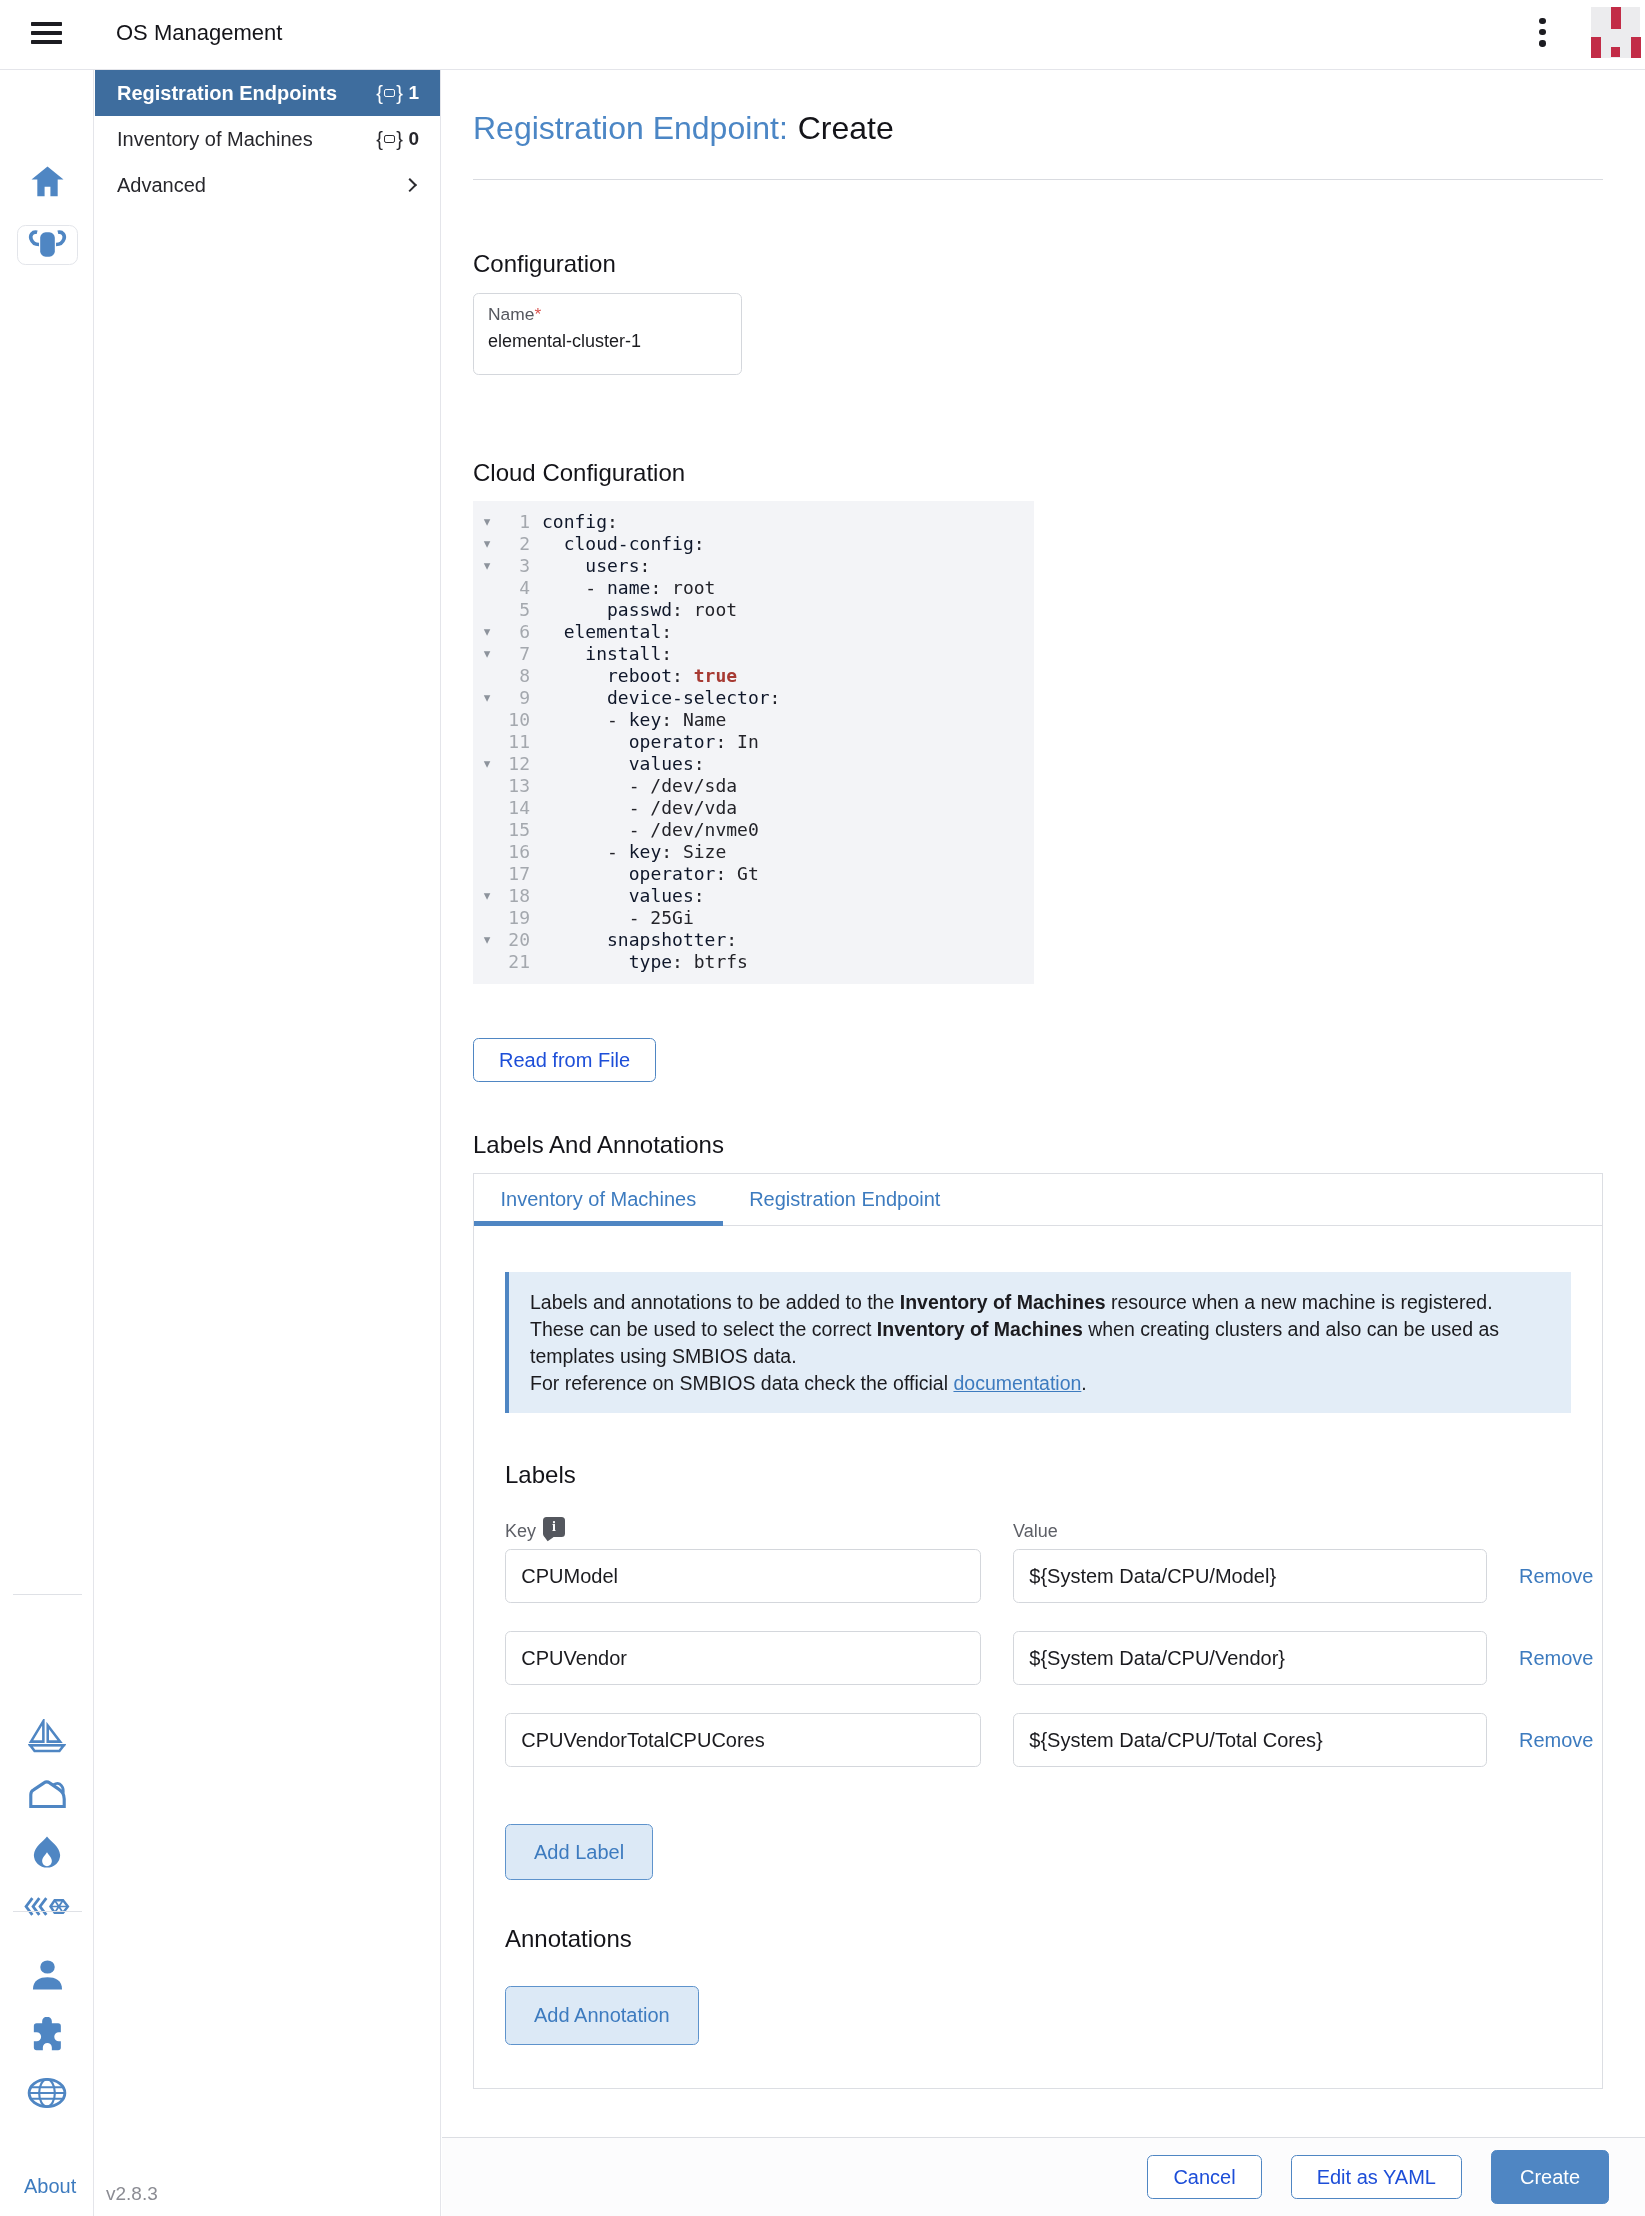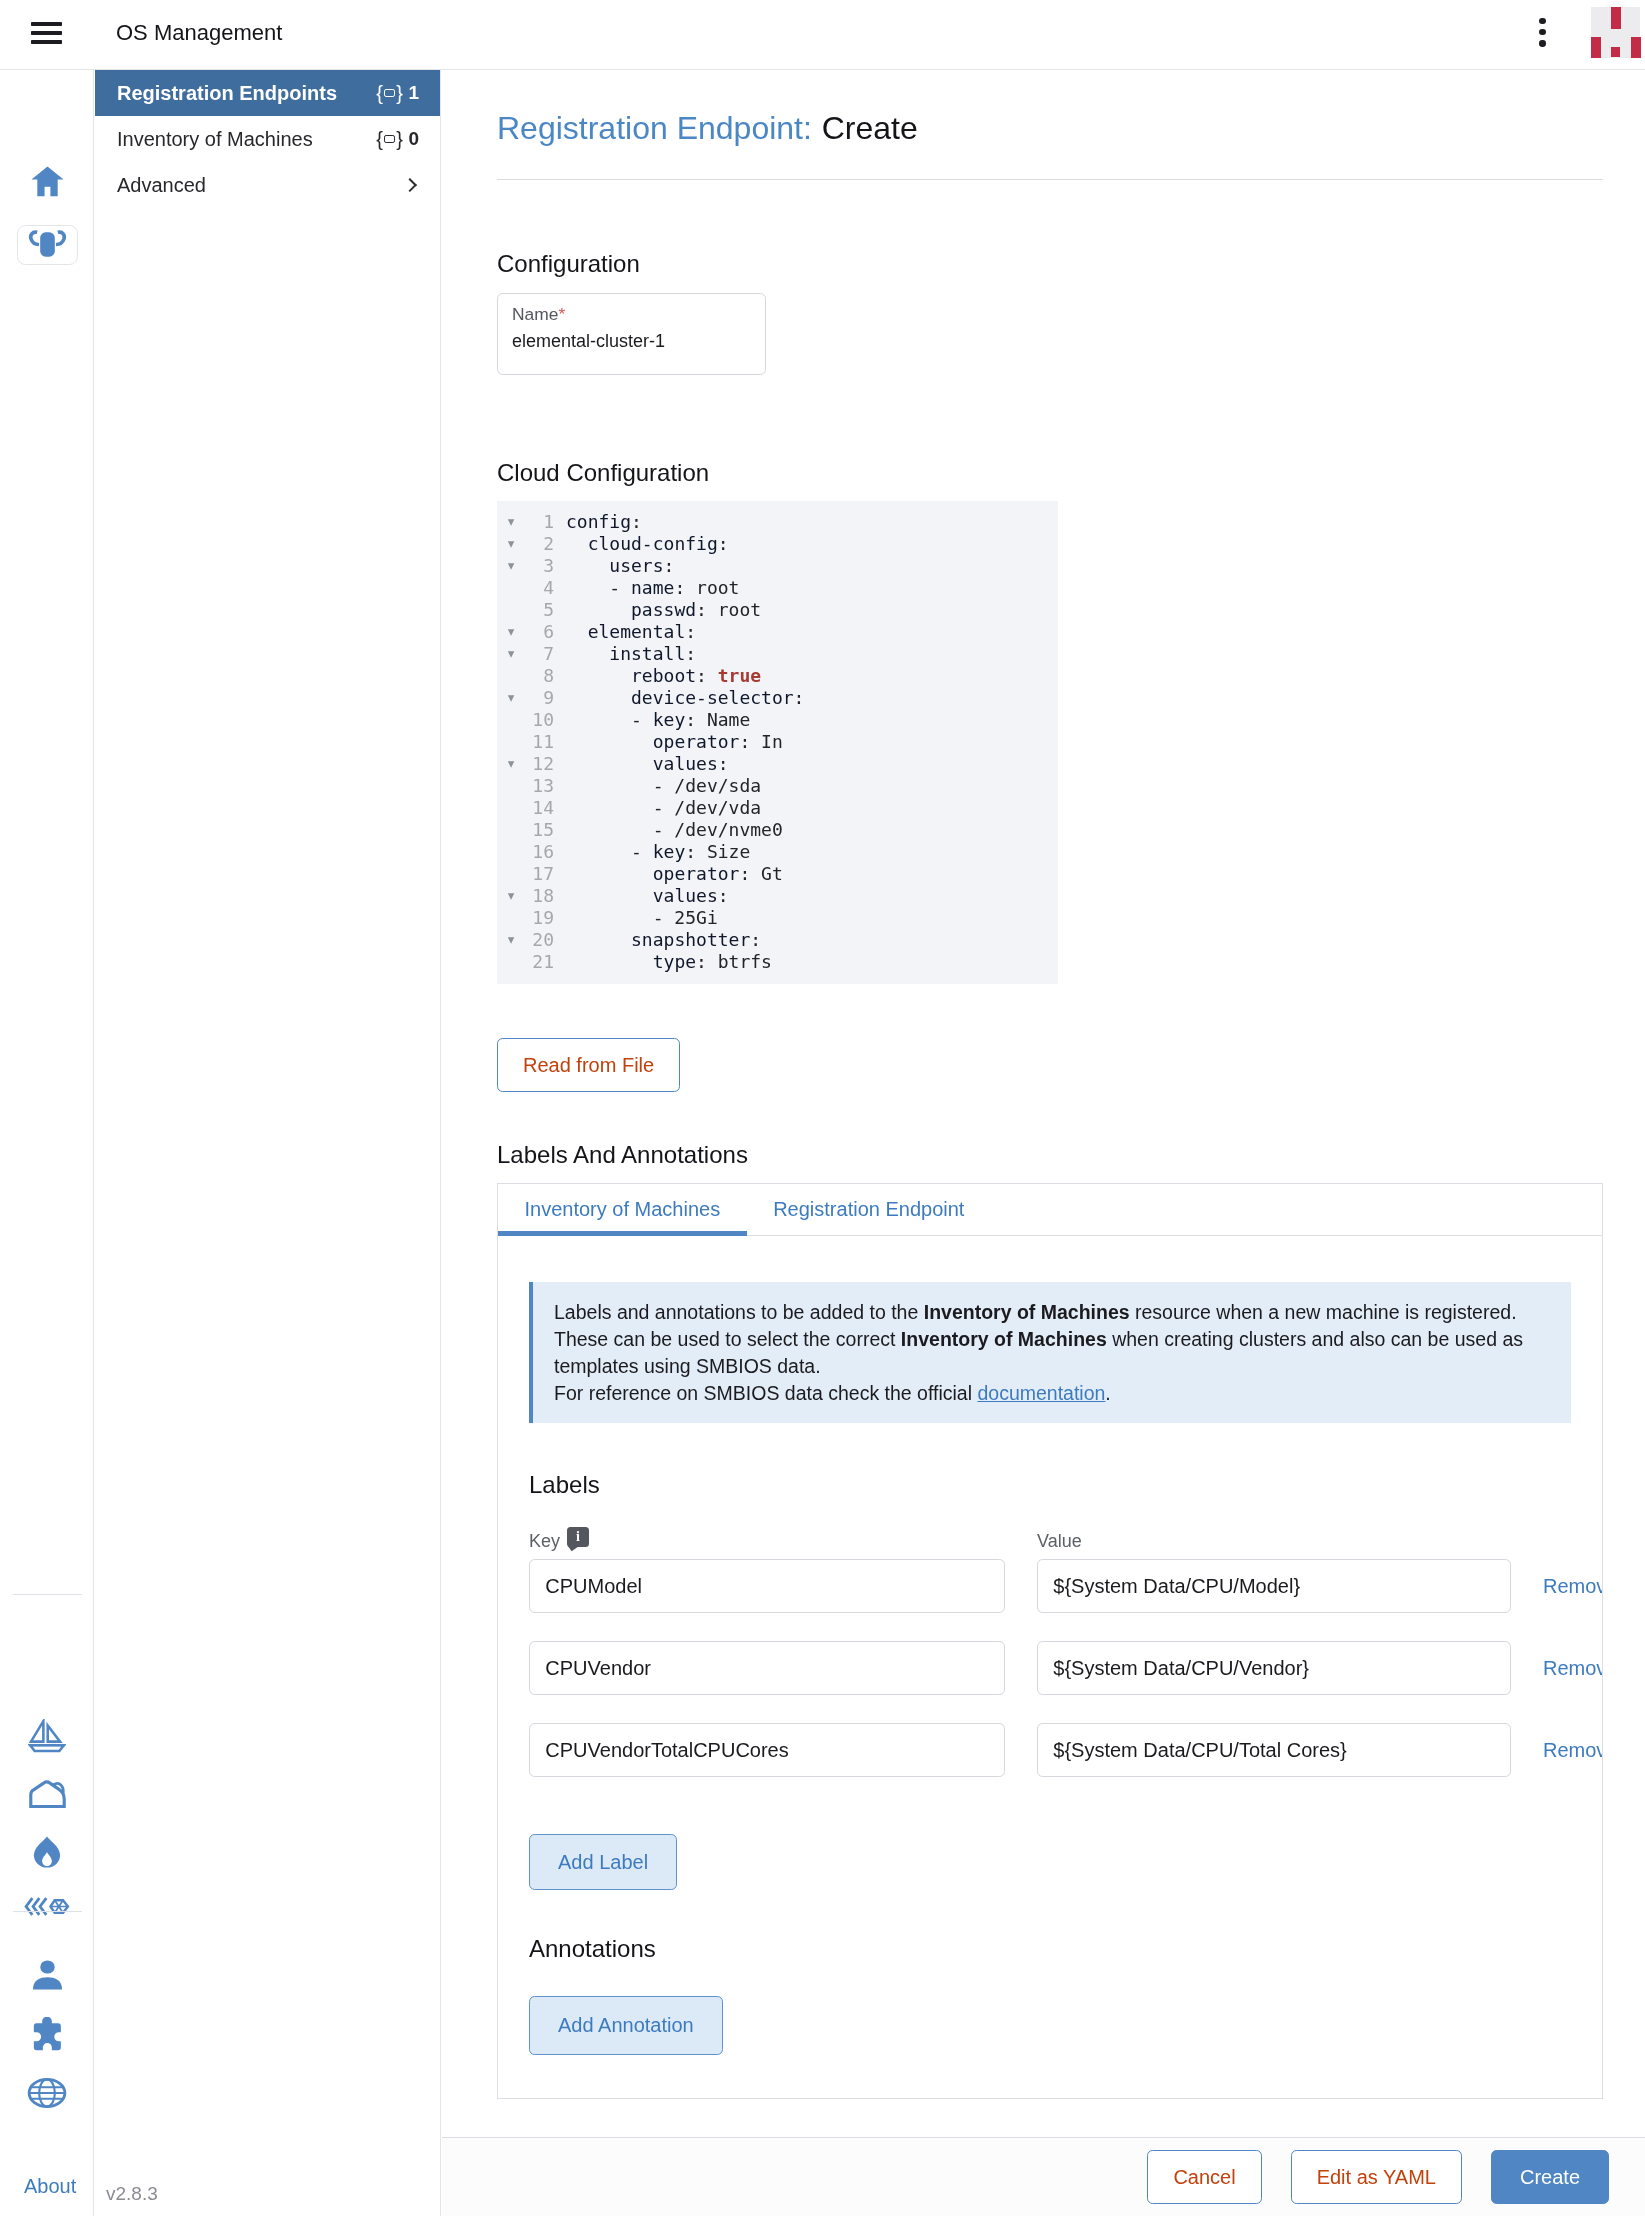--- a/index.html
+++ b/index.html
@@ -42,21 +42,21 @@
   .nav-badge { display:inline-flex; align-items:center; font-size:19px; font-weight:600; }
   .nav-badge .brace { font-size:20px; font-weight:400; }
   .nav-badge .bx { display:inline-block; width:10.4px; height:8.4px; border:1.7px solid currentColor;
     border-radius:2.1px; margin:0 1.4px; }
   .nav-badge .cnt { margin-left:5.6px; }
   .nav-chevron { width:9.8px; height:9.8px; border-top:2.4px solid #2c2c31; border-right:2.4px solid #2c2c31;
     transform:rotate(45deg); margin-right:4.2px; }
   #version { position:absolute; left:11px; bottom:11px; font-size:19px; color:#8b8c93; }
 
   
-  #main { position:absolute; left:442px; top:70px; right:0; bottom:0; background:#fff; overflow:hidden;padding-left:24px; }
+  #main { position:absolute; left:442px; top:70px; right:0; bottom:0; background:#fff; overflow:hidden; }
   .main-pad { padding:0 42px 0 31px; }
   #page-title { margin-top:40px; font-size:32px; font-weight:400; }
   #page-title .tp { color:#4b86c5; }
   #page-title .ts { color:#141419; margin-left:9.8px; }
   #title-divider { margin-top:32px; height:0; border-top:1.4px solid #d9dbe0; }
   .section-h { font-size:24px; font-weight:400; color:#141419; }
   #config-h { margin-top:70px; }
 
   
   #name-box { margin-top:15.3px; width:269px; height:82px; border:1.4px solid #d4d7dc; border-radius:5.6px;
@@ -76,21 +76,21 @@
     font-family:"DejaVu Sans", sans-serif; cursor:pointer; }
   .cl .num { width:29px; text-align:right; color:#a4a8ae; }
   .cl .txt { padding-left:12px; }
   .cl .k { color:#0f172a; }
   .cl .t { color:#232329; }
   .cl .b { color:#a73a33;font-weight:bold; }
 
   
   .btn { display:inline-flex; align-items:center; justify-content:center; border-radius:5.6px;
     font-size:20px; cursor:pointer; user-select:none; font-family:"Liberation Sans", sans-serif; }
-  .btn-outline { height:54px; padding:0 25px; border:1.4px solid #4f86c3; color:#c2410c; background:#fff; }
+  .btn-outline { height:44px; padding:0 25px; border:1.4px solid #4f86c3; color:#1d4ed8; background:#fff; }
   .btn-tonal { height:56px; padding:0 28px; border:1.4px solid #5e93cc; color:#3d7bbf; background:#dce9f6; }
   .btn-solid { height:54px; padding:0 28px; border:1.4px solid #4f86c3; color:#fff; background:#4f86c3; }
   #read-file-btn { margin-top:54px; }
 
   #la-h { margin-top:49px; }
 
   
   #tab-card { margin-top:14px; height:916px; border:0.7px solid #dcdee3; overflow:hidden; }
   #tab-strip { height:52px; display:flex; border-bottom:0.7px solid #dcdee3; }
   .tab { position:relative; padding:0 26.5px; display:flex; align-items:center; font-size:20px;

